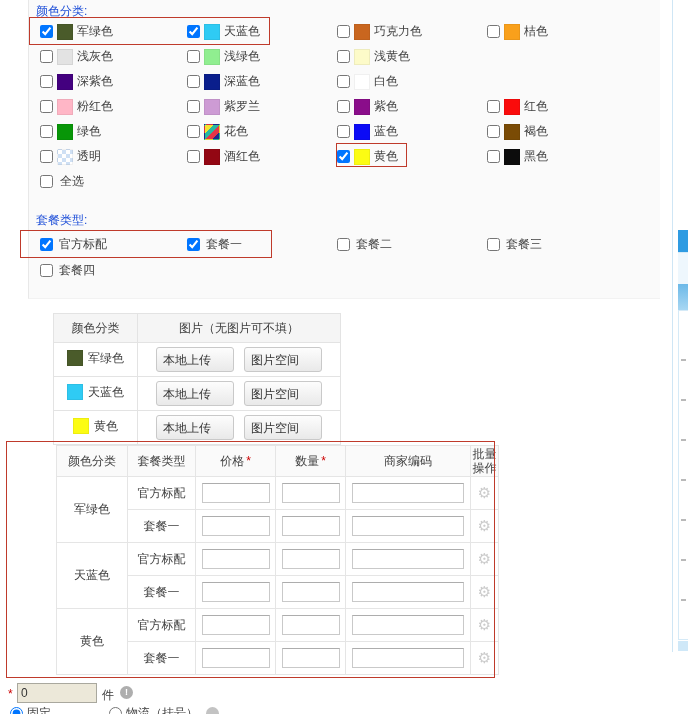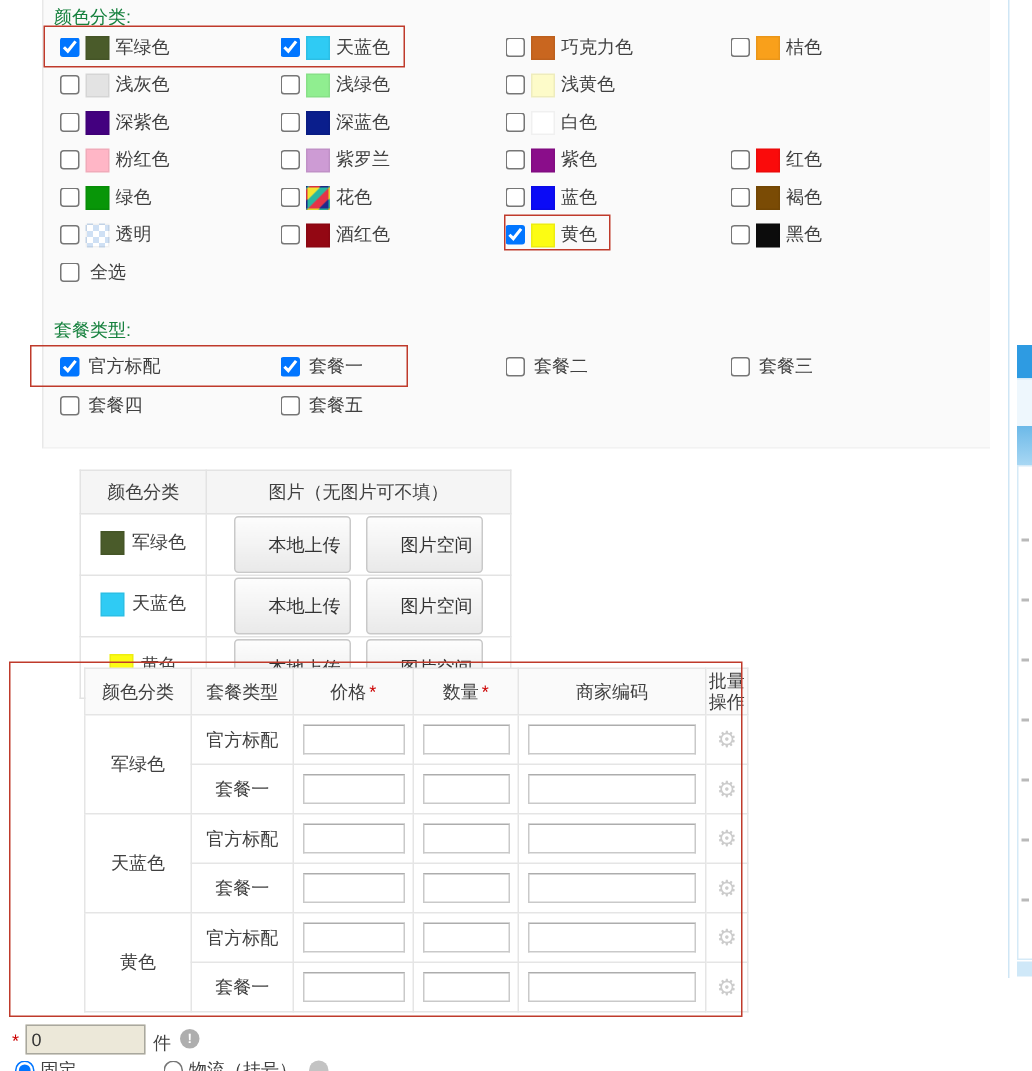--- a/index.html
+++ b/index.html
@@ -1,43 +1,43 @@
 <!DOCTYPE html>
 <html><head>
 <meta charset="utf-8">
 <style>
   html,body{margin:0;padding:0;background:#fff;}
   #stage{position:relative;width:688px;height:714px;overflow:hidden;background:#fff;
          font-family:"Liberation Sans","DejaVu Sans",sans-serif;font-size:12px;color:#404040;}
   
   .top-panel{position:absolute;left:28px;top:0;width:631px;height:298px;background:#fafafa;
              border-left:1px solid #e8e8e8;border-bottom:1px solid #f2f2f2;}
-  .s-title{position:absolute;left:36px;color:#15803d;}
+  .s-title{position:absolute;left:36px;color:#1d4ed8;}
   
   .grid-row{position:absolute;left:40px;display:flex;height:17px;align-items:center;}
   .citem,.pitem{display:flex;align-items:center;width:150px;}
   .citem:first-child,.pitem:first-child{width:147px;}
   .cbx{width:13px;height:13px;margin:0 4px 0 0;flex:none;}
   .swatch{width:16px;height:16px;margin-right:4px;flex:none;border:1px solid rgba(0,0,0,0.06);box-sizing:border-box;}
   .swatch-multi{background:linear-gradient(135deg,#f2e430 0 30%,#29b7a0 30% 52%,#e43548 52% 78%,#202a8c 78% 100%);}
   .swatch-trans{background-image:conic-gradient(#cfe0f4 25%,#ffffff 0 50%,#cfe0f4 0 75%,#ffffff 0);background-size:8px 8px;}
   .pitem .plabel{margin-left:2px;}
   
   .redbox{position:absolute;border:1px solid #bf3a2b;pointer-events:none;z-index:6;}
   
   table{border-collapse:collapse;margin-left:35px;}
   .img-table{position:absolute;left:18px;top:313px;width:287px;table-layout:fixed;}
   .img-table th,.img-table td{border:1px solid #e3e3e3;text-align:center;font-weight:normal;color:#404040;}
   .img-table th{background:#f5f5f5;height:26px;}
   .img-table td{height:31px;}
   .cell-color{display:inline-flex;align-items:center;}
   .cell-color .swatch{margin-right:5px;}
-  .up-btn{display:inline-block;width:78px;height:38px;line-height:23px;border:1px solid #c9c9c9;border-radius:3px;
+  .up-btn{display:inline-block;width:78px;height:25px;line-height:23px;border:1px solid #c9c9c9;border-radius:3px;
           background:linear-gradient(#fdfdfd,#e9e9e9);color:#333;font-size:12px;
-          font-family:inherit;text-align:right;cursor:pointer;vertical-align:middle;}
+          font-family:inherit;text-align:left;cursor:pointer;vertical-align:middle;}
   .btn-gap{display:inline-block;width:10px;}
   
   .sku-table{position:absolute;left:21px;top:445px;width:442px;table-layout:fixed;}
   .sku-table th,.sku-table td{border:1px solid #e5e5e5;text-align:center;font-weight:normal;color:#404040;padding:0;}
   .sku-table th{background:#fafafa;height:30px;line-height:14px;}
   .sku-table td{height:32px;background:#fff;}
   .req{color:#c00;margin-left:2px;}
   .sku-input{height:18px;border:1px solid #c9c9c9;border-top-color:#adadad;background:#fff;box-sizing:content-box;
              font-family:inherit;font-size:12px;padding:0 2px;vertical-align:middle;}
   .in-price{width:62px;}
@@ -228,24 +228,20 @@
     <div class="pitem">
       <input type="checkbox" class="cbx" style="">
       <span class="plabel">套餐三</span>
     </div>
   </div>
 
   <div class="grid-row" style="top:262px;">
     <div class="pitem">
       <input type="checkbox" class="cbx" style="">
       <span class="plabel">套餐四</span>
-    </div>
-    <div class="pitem">
-      <input type="checkbox" class="cbx" style="">
-      <span class="plabel">套餐五</span>
     </div>
   </div>
 
   <div class="redbox" style="left:29px;top:17px;width:239px;height:26px;"></div>
   <div class="redbox" style="left:336px;top:143px;width:69px;height:22px;"></div>
   <div class="redbox" style="left:20px;top:230px;width:250px;height:26px;"></div>
   <div class="redbox" style="left:6px;top:441px;width:487px;height:235px;"></div>
 
   <table class="img-table">
     <colgroup>

